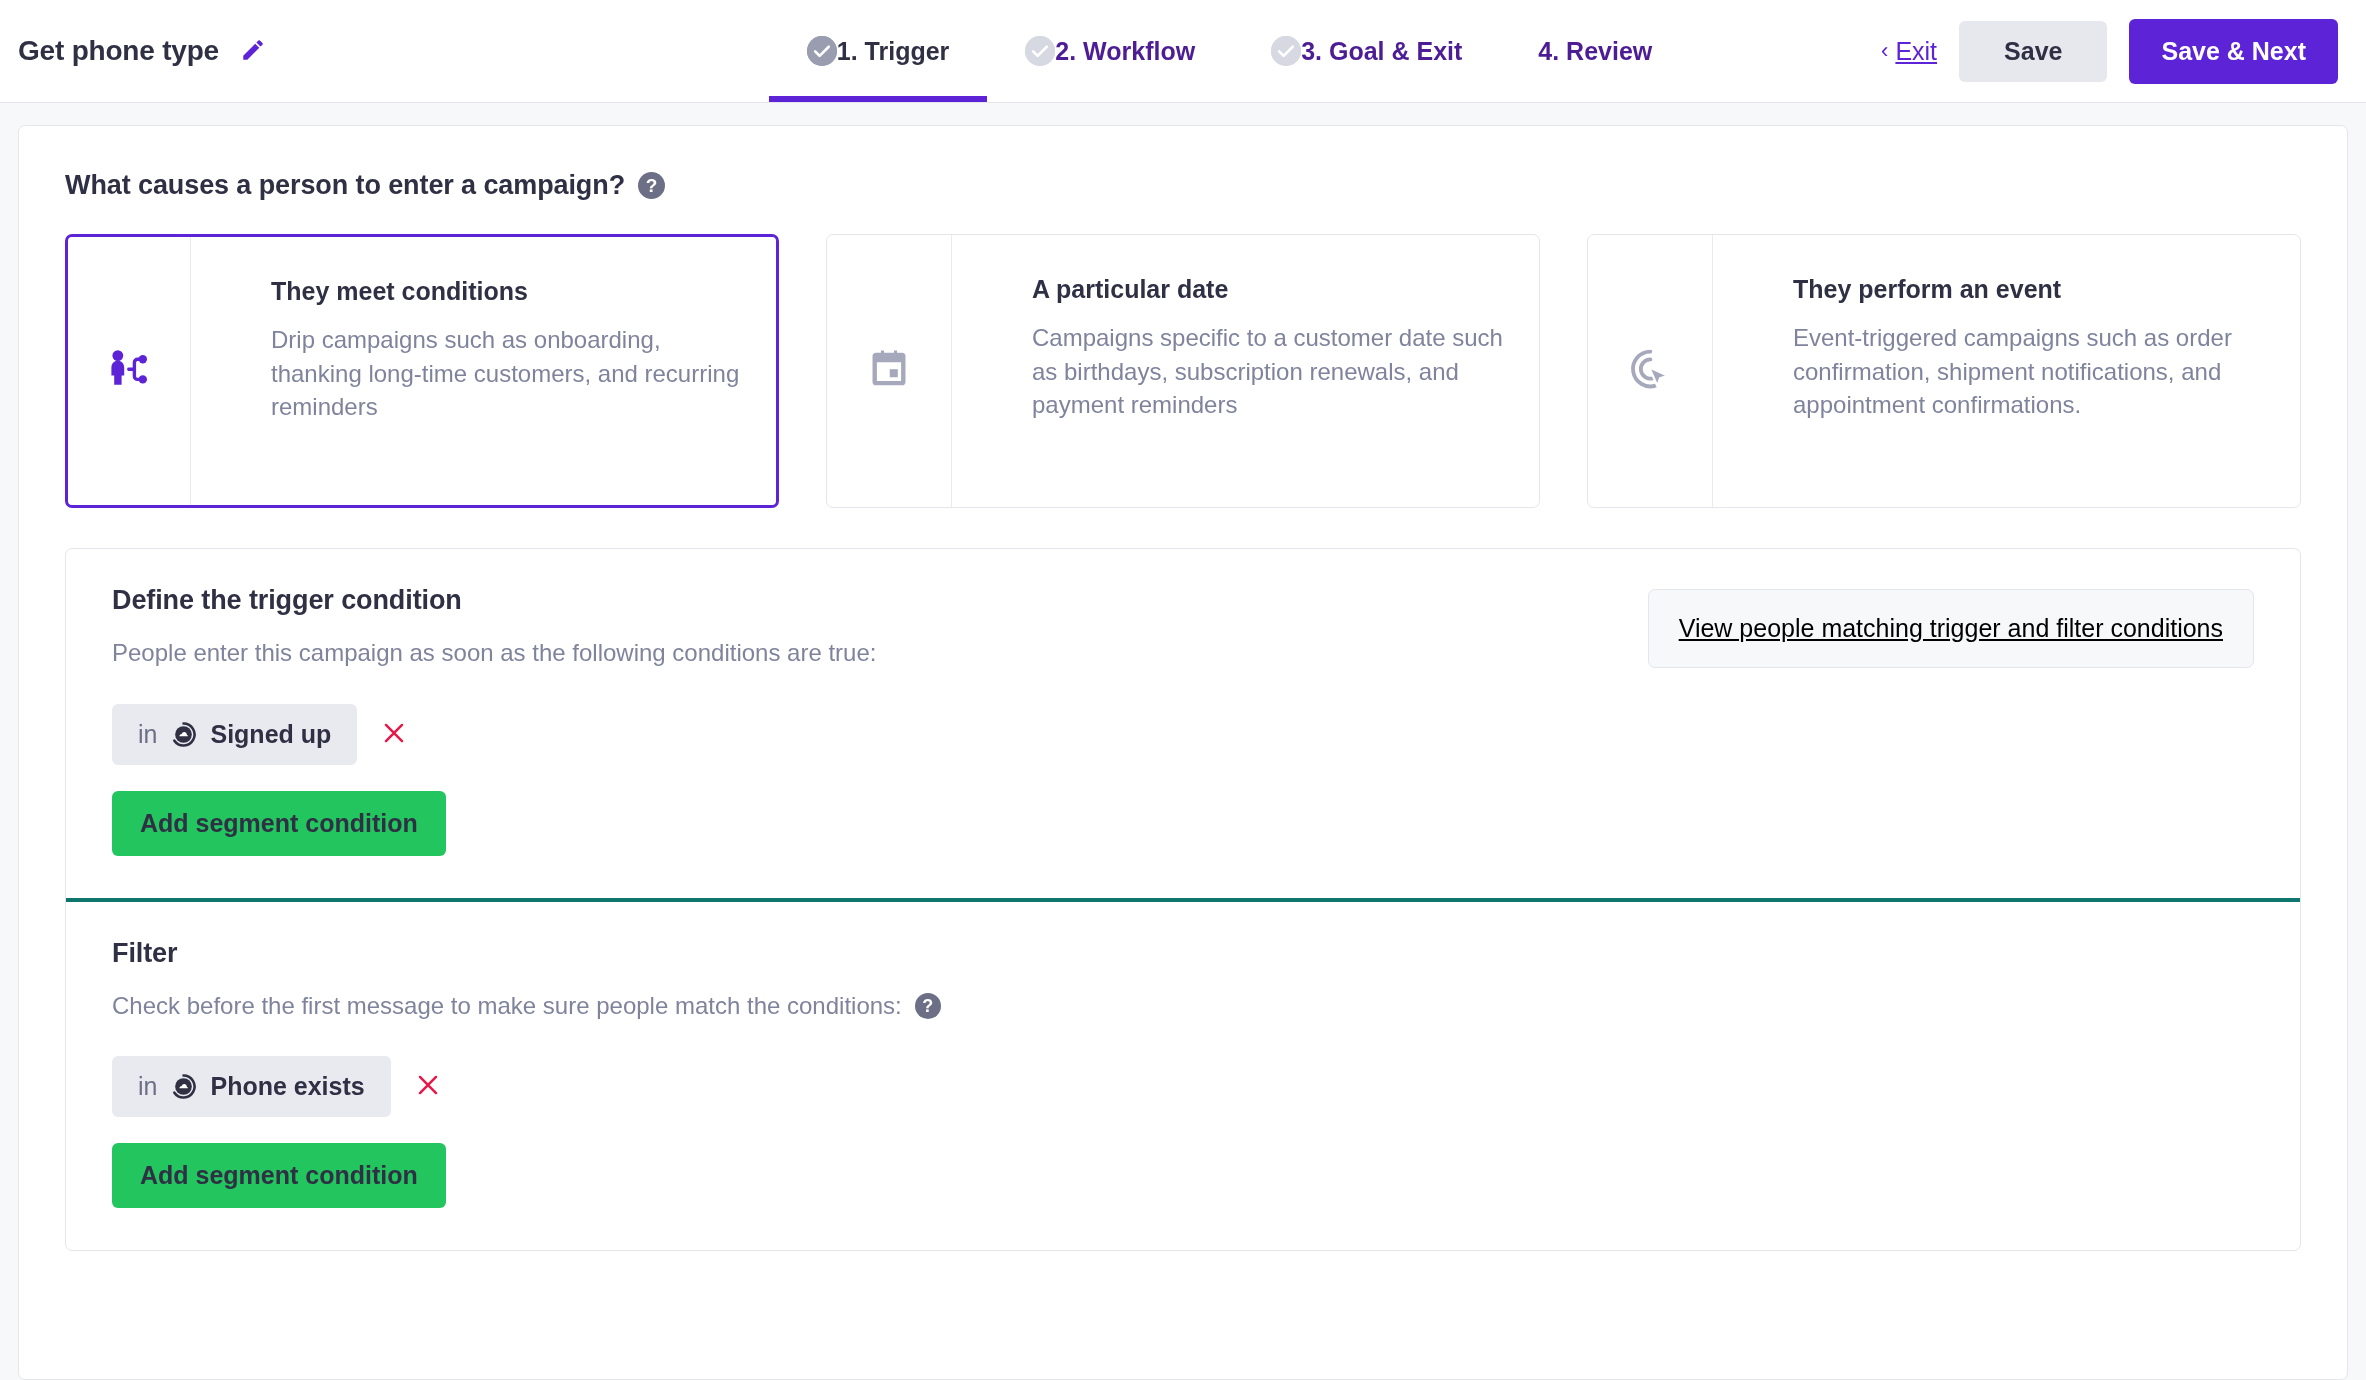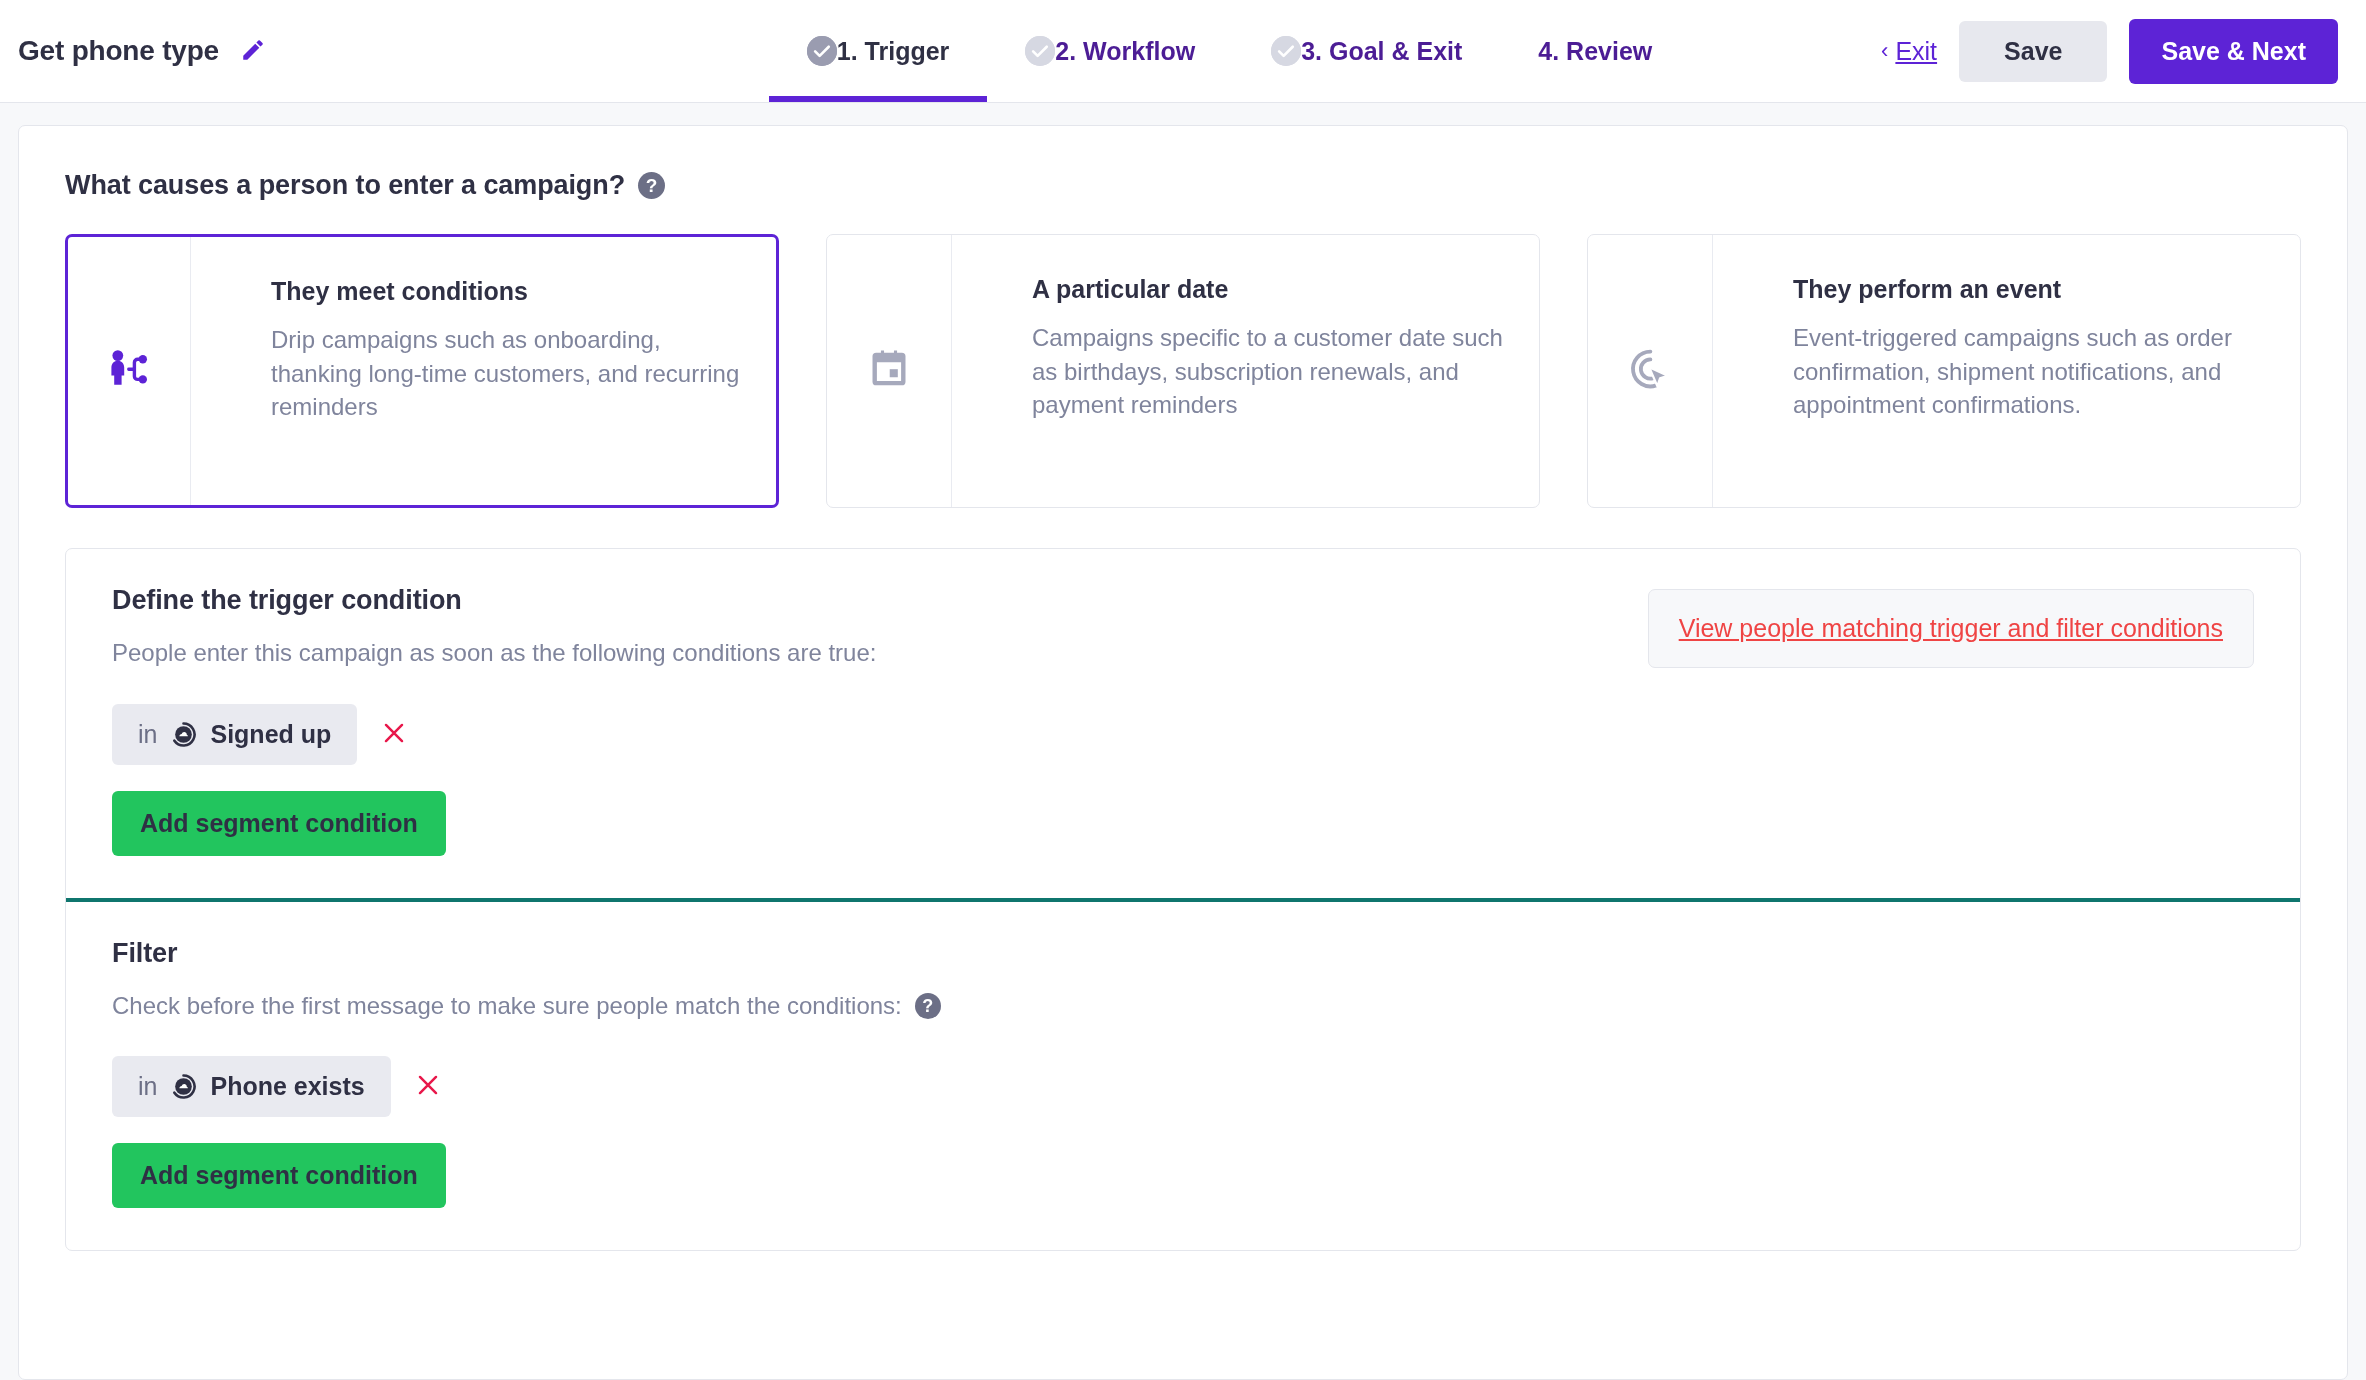--- a/index.html
+++ b/index.html
@@ -253,21 +253,21 @@
     flex: 0 0 auto;
     background: #f7f8fa;
     border: 1px solid #e4e6ec;
     border-radius: 7px;
     padding: 24px 30px;
     margin-top: 4px;
     cursor: pointer;
   }
   .view-people-text {
     font-size: 25px;
-    color: #ef4444;
+    color: #000000;
     text-decoration: underline;
     font-weight: 400;
     white-space: nowrap;
   }
 
   .chip-row {
     display: flex;
     align-items: center;
     gap: 18px;
     margin-top: 36px;

